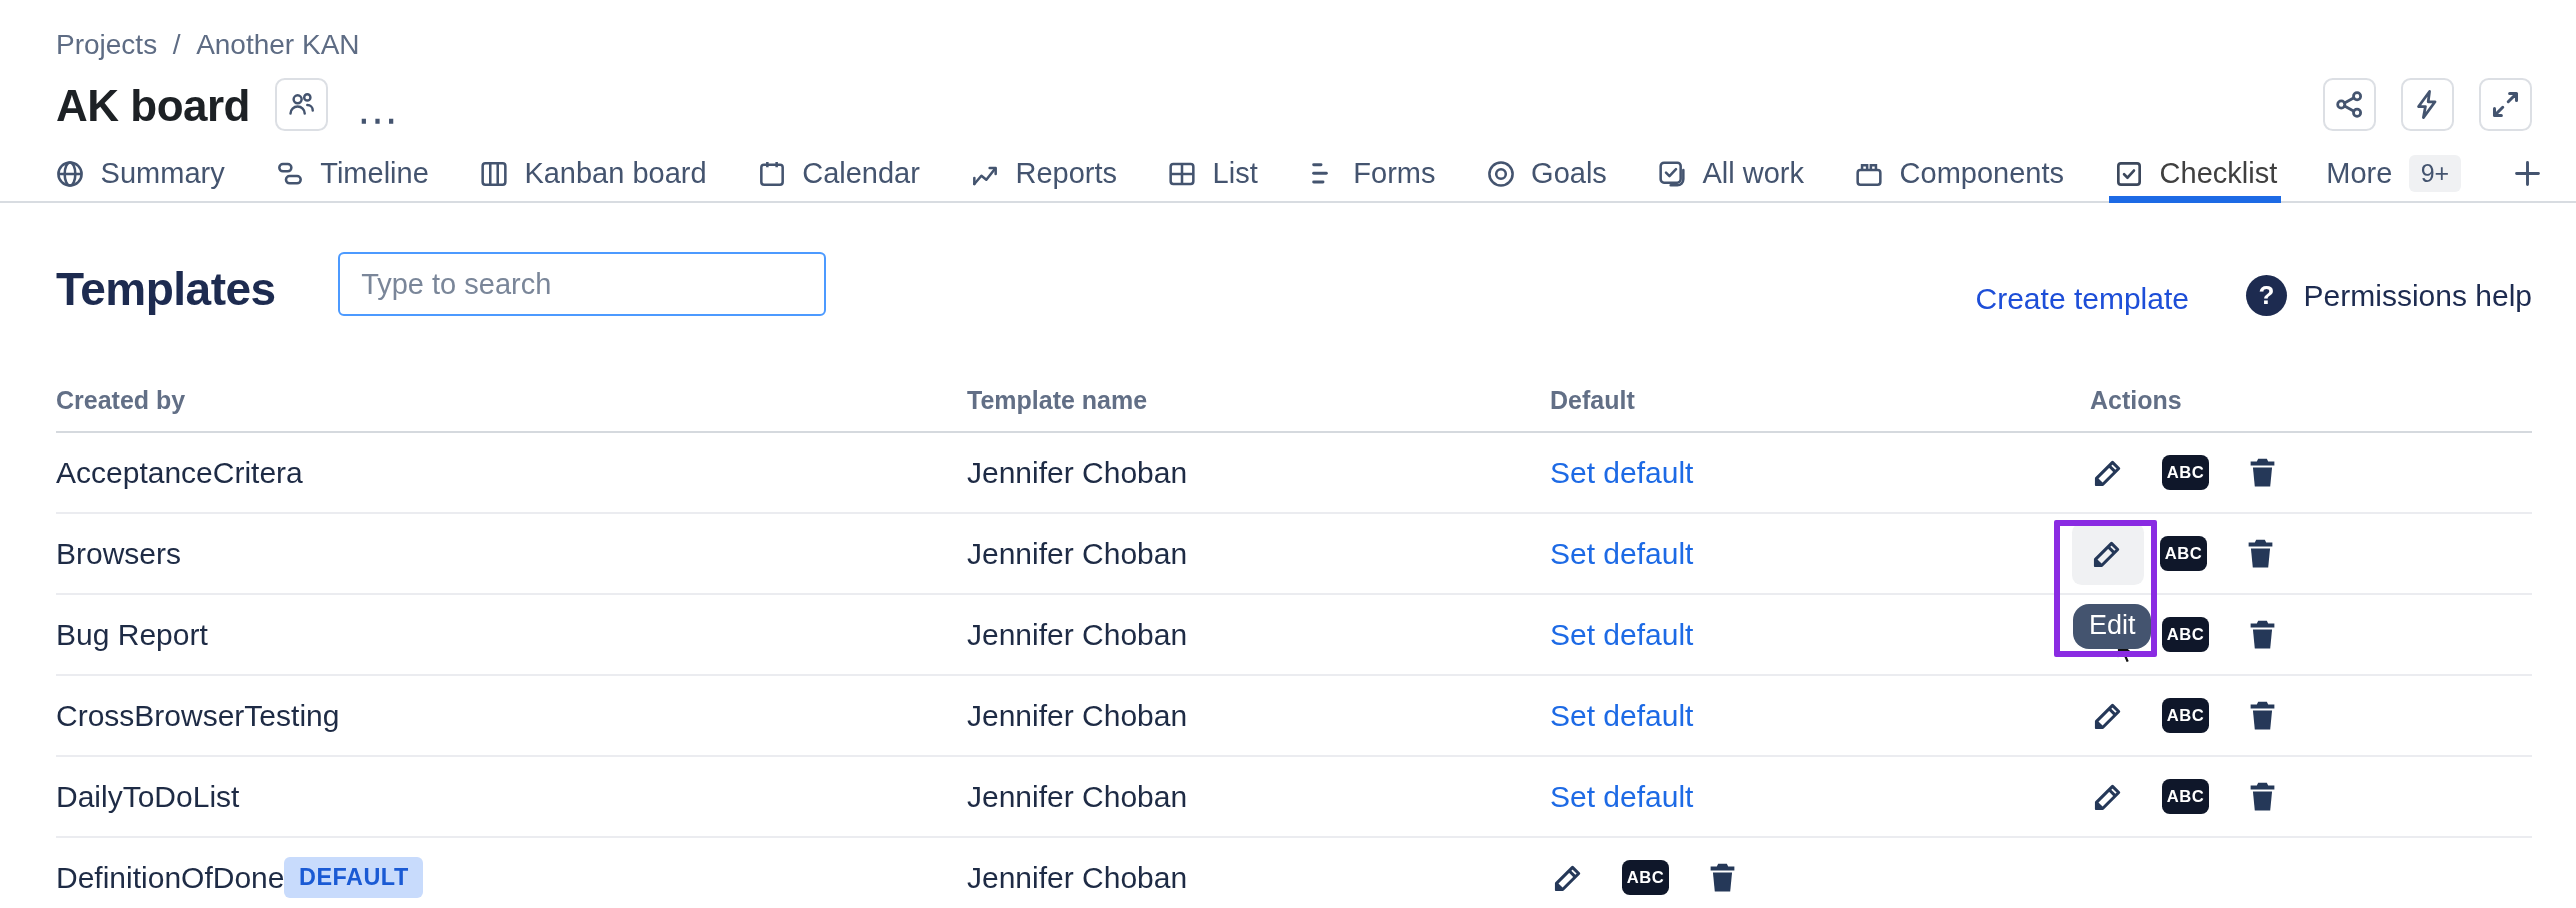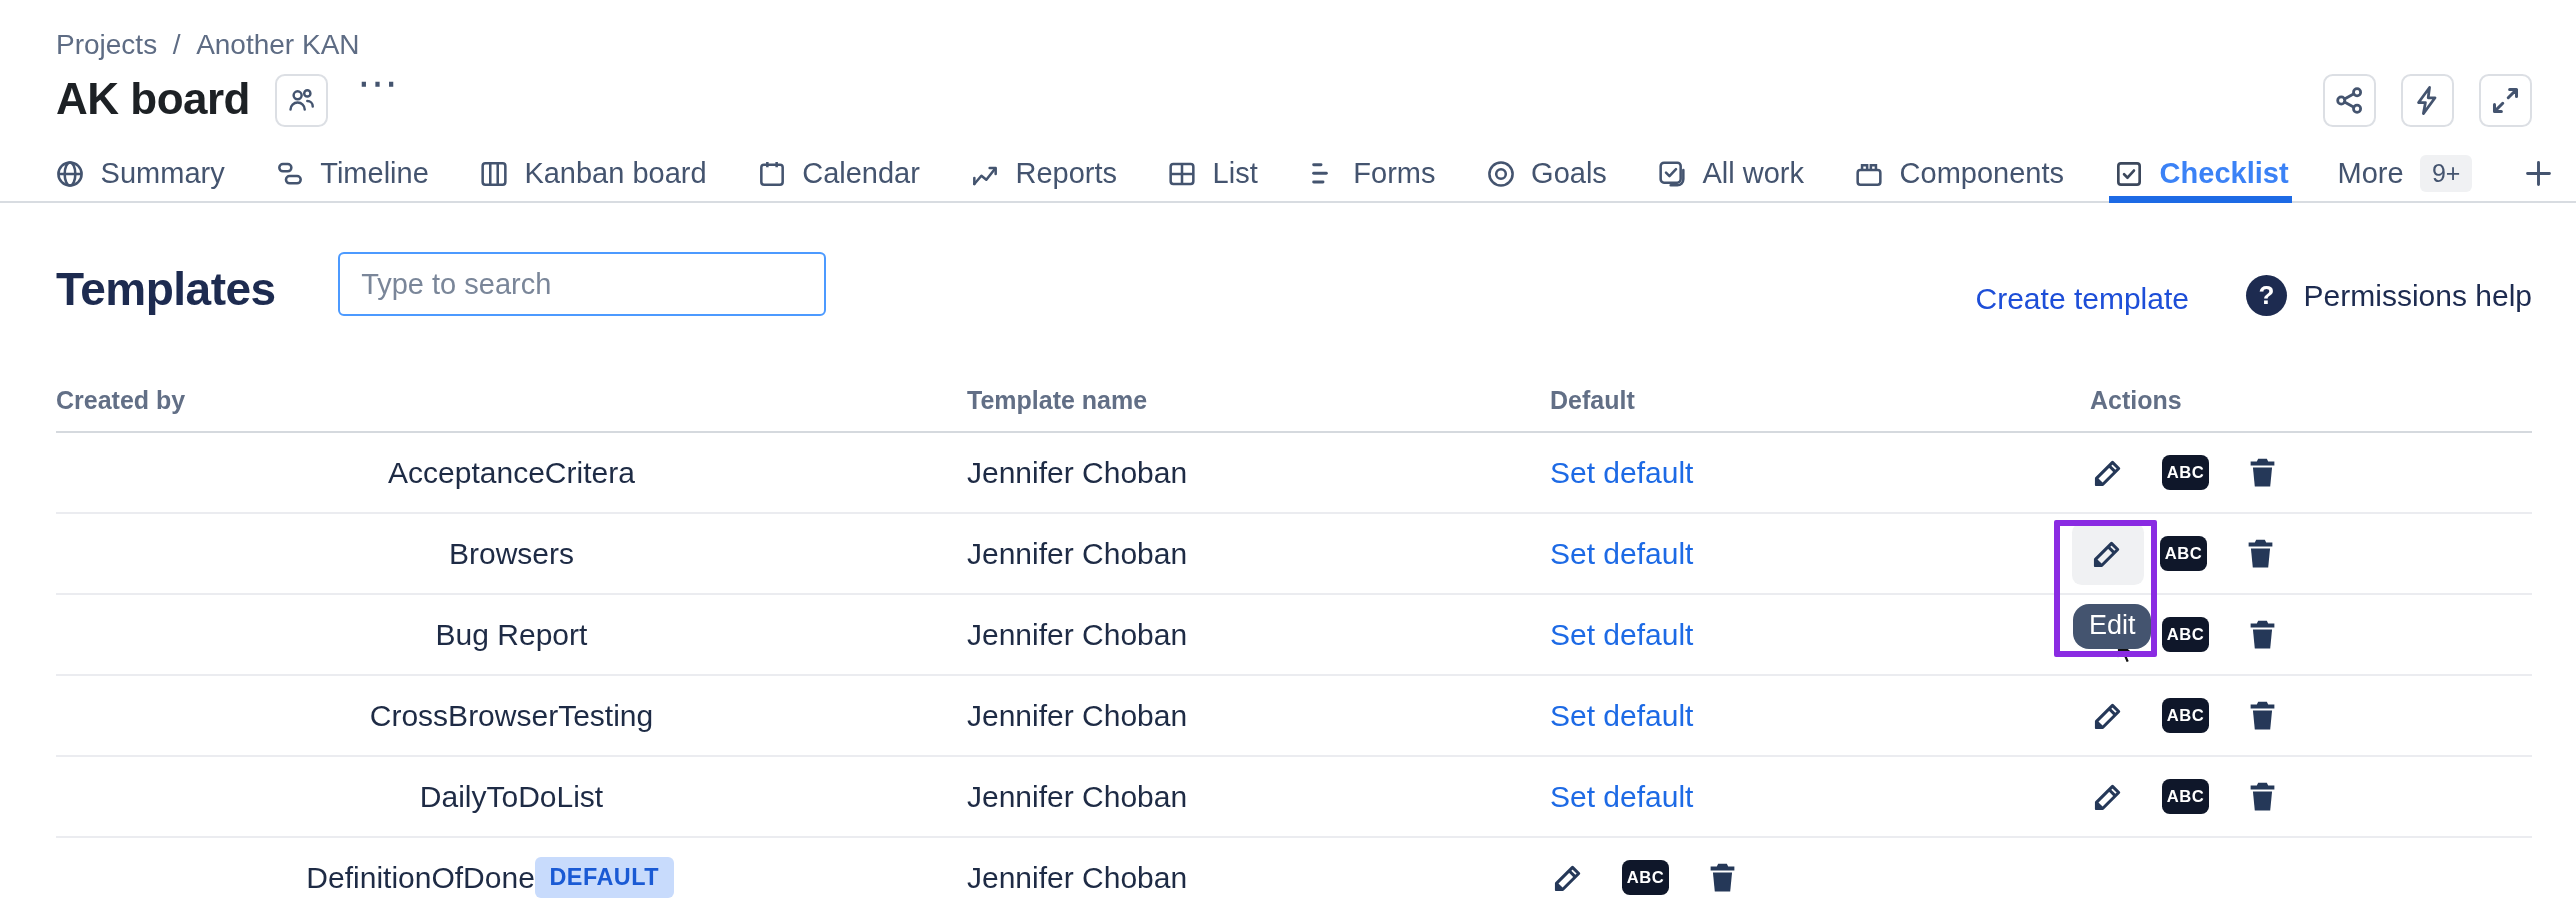--- a/index.html
+++ b/index.html
@@ -6,40 +6,40 @@
   html,body { background:#fff; }
   .page {
     position:relative; width:2576px; height:909px; overflow:hidden;
     background:#fff; color:#1E2B45;
     font-family:"Liberation Sans", sans-serif;
   }
   
   .hdr { padding:27px 44px 0 56px; }
   .crumbs { display:flex; align-items:center; gap:15.6px; font-size:28px; color:#5E6C84; height:35px; }
   .crumb { cursor:pointer; }
-  .title-row { margin-top:11.7px; display:flex; align-items:flex-start; height:57px; }
+  .title-row { margin-top:11.7px; display:flex; align-items:flex-end; height:57px; }
   .page-title { font-size:44px; font-weight:700; color:#1D2125; letter-spacing:-0.5px; }
   .sq-btn {
     width:53px; height:53px; border:2px solid #DCDFE4; border-radius:9.8px;
     display:flex; align-items:center; justify-content:center; background:#fff; cursor:pointer;
   }
   .people-btn { margin-left:25px; }
   .dots { margin-left:29px; color:#44546F; font-size:41px; line-height:19.5px; letter-spacing:2px; cursor:pointer; }
   .spacer { flex:1; }
   .hdr-actions { display:flex; gap:25px; }
   
   .tabs {
     margin-top:15.6px; display:flex; align-items:stretch; gap:49px;
     padding:0 52px 0 54px; height:57px; border-bottom:2px solid #D8DCE1;
   }
   .tab {
     display:flex; align-items:center; gap:14.6px; font-size:29px; color:#44546F;
     white-space:nowrap; position:relative; cursor:pointer;
   }
-  .tab.active { color:#3b82f6; font-weight:700; }
+  .tab.active { color:#404040; font-weight:400; }
   .tab.active::after {
     content:""; position:absolute; left:-3.9px; right:-3.9px; bottom:-2px; height:6.8px; background:#1D6AE5;
   }
   .tab-badge {
     background:#F0F1F3; color:#44546F; font-size:25px; border-radius:5.9px;
     padding:3.9px 11.7px; margin-left:2px;
   }
   
   .main { padding:0 44px 0 56px; }
   .tpl-row { margin-top:49px; display:flex; align-items:flex-end; height:64px; }
@@ -56,21 +56,21 @@
     width:41px; height:41px; border-radius:50%; background:#1D2B50; color:#fff;
     display:flex; align-items:center; justify-content:center; font-size:26px; font-weight:700;
   }
   .perm-label { font-size:30px; font-weight:500; color:#1D2B50; }
   
   .table { margin-top:53px; }
   .trow { display:grid; grid-template-columns:911px 583px 540px 1fr; align-items:center; }
   .thead { height:64px; border-bottom:2px solid #D5D9DE; }
   .th { font-size:25px; font-weight:700; color:#626F86; }
   .row { height:81px; border-bottom:2px solid #EBECF0; }
-  .cell-name { font-size:30px; color:#1E2B45; display:flex; align-items:center; justify-content:center; }
+  .cell-name { font-size:30px; color:#1E2B45; display:flex; align-items:center; justify-content:flex-start; }
   .cell-by { font-size:30px; color:#1E2B45; }
   .setdef { color:#1D6AE5; font-size:30px; font-weight:500; cursor:pointer; display:inline-flex; align-items:center; }
   .count-pill {
     margin-left:19.5px; min-width:43px; height:43px; border-radius:21.5px; background:#F1F2F4;
     color:#344563; font-size:26px; display:inline-flex; align-items:center; justify-content:center; padding:0 11.7px;
   }
   .def-badge {
     background:#C8DBFC; color:#1A5AD4; font-size:23.4px; font-weight:700; letter-spacing:0.5px;
     padding:6.8px 14.6px; border-radius:5.9px; margin-right:43px;
   }

